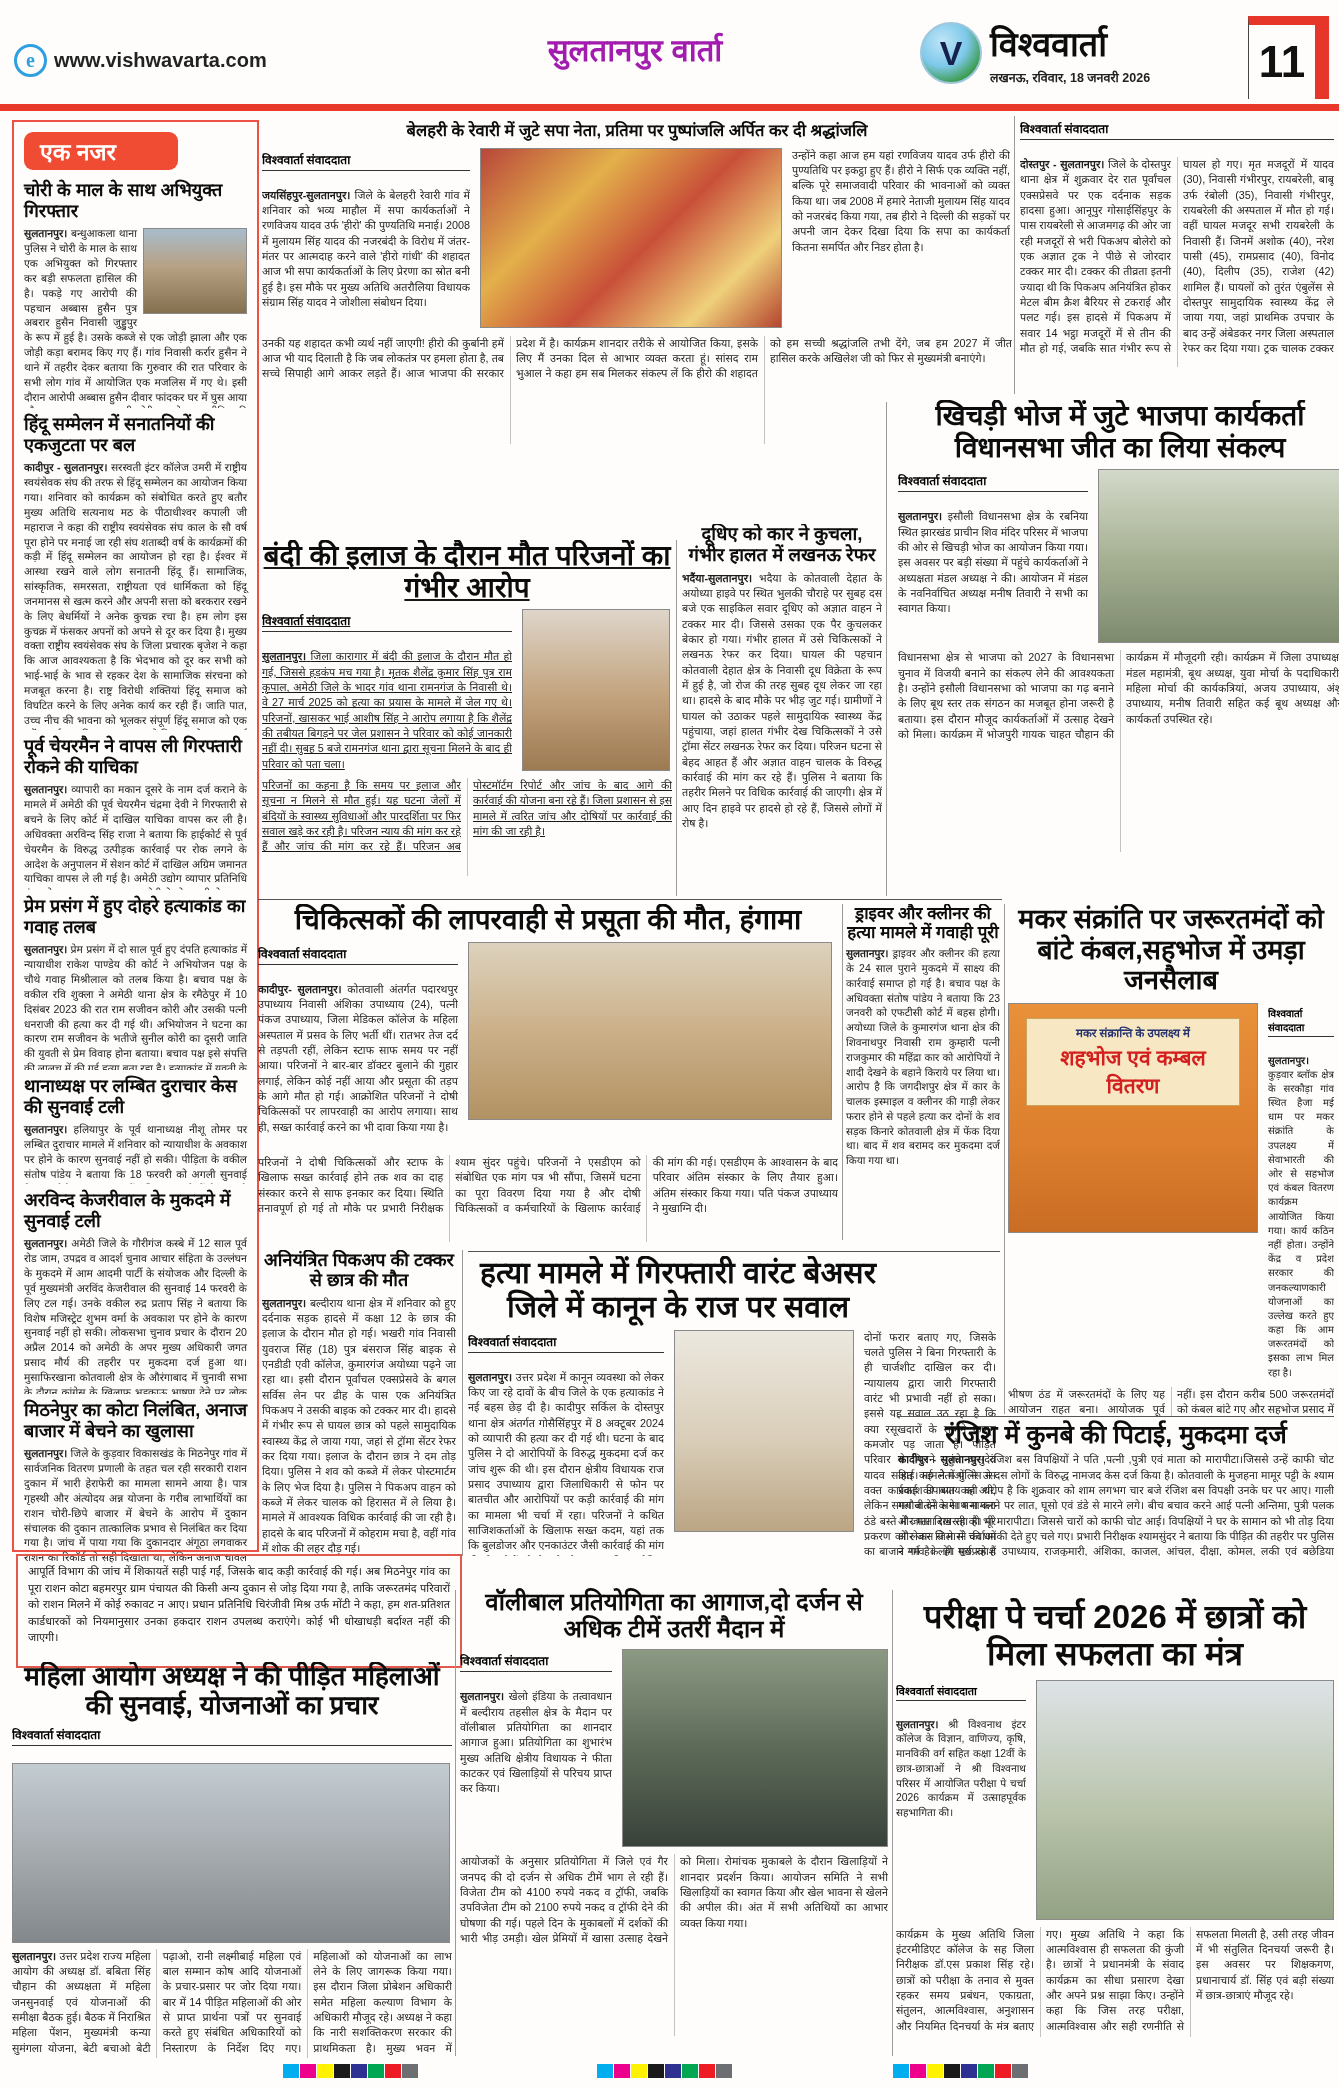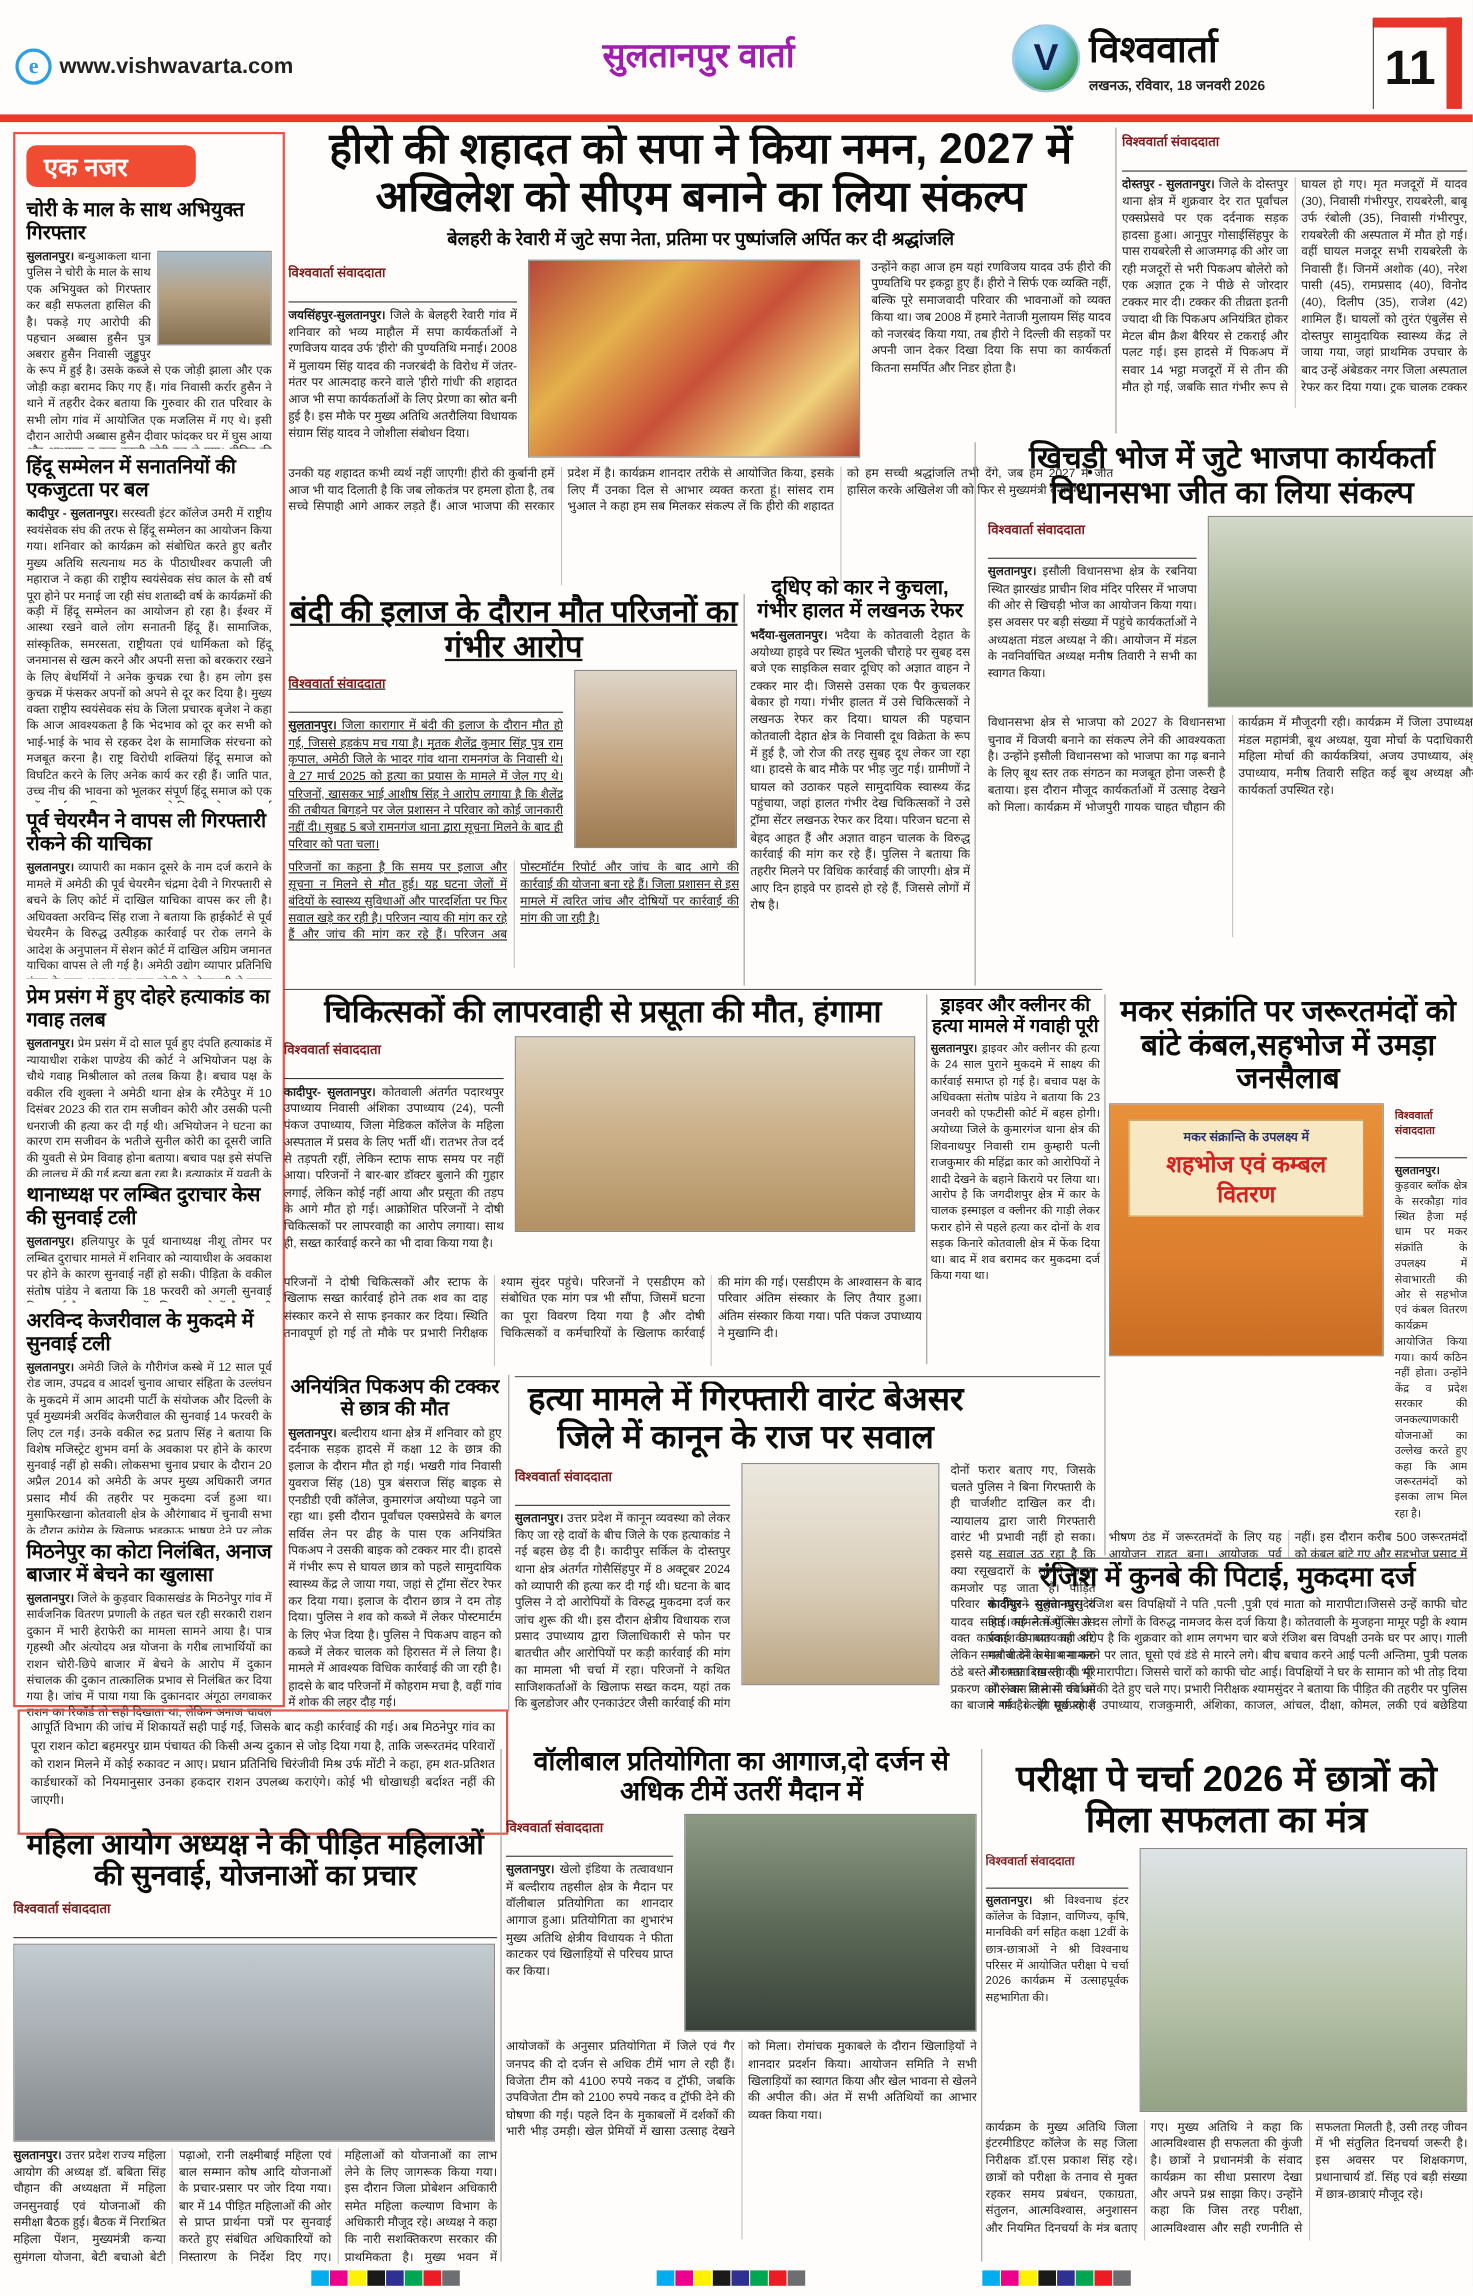--- a/index.html
+++ b/index.html
@@ -17,22 +17,22 @@
          border:2px solid #9fc7dd;display:flex;align-items:center;justify-content:center;
          color:#15224d;font-size:34px;font-weight:800;}
   .paper-name{font-size:34px;font-weight:800;color:#0c0c0c;letter-spacing:0;}
   .edition{font-size:12.5px;font-weight:700;color:#222;margin-top:3px;}
   .pageno{width:66px;height:74px;border-top:9px solid #e63529;border-right:14px solid #e63529;
           border-left:1.5px solid #444;display:flex;align-items:center;justify-content:center;
           font-size:44px;font-weight:700;color:#111;}
   .red-rule{background:#e8392b;}
   
   .hl{font-weight:700;color:#0c0c0c;text-align:center;line-height:1.13;}
-  .byline{font-weight:700;font-size:12px;color:#7f1d1d;border-bottom:1.5px solid #333;
-          padding-bottom:18px;margin:3px 0 5px;}
+  .byline{font-weight:700;font-size:12px;color:#000000;border-bottom:1.5px solid #333;
+          padding-bottom:2px;margin:3px 0 17px;}
   .bt{font-size:10.8px;line-height:1.42;text-align:justify;color:#1d1d1d;margin:0;}
   .bt .dl{font-weight:700;}
   .cols2{column-count:2;column-gap:12px;column-rule:1px solid #c2c2c2;}
   .cols3{column-count:3;column-gap:12px;column-rule:1px solid #c2c2c2;}
   .clip{overflow:hidden;}
   .photo{border:1px solid #8a8a8a;background-size:cover;flex:none;}
   .row{display:flex;gap:10px;}
   .vline{position:absolute;width:1px;background:#9a9a9a;}
   .hline{position:absolute;height:1px;background:#555;}
   
@@ -130,21 +130,20 @@
       <p class="ln-bt"><b class="dl">सुलतानपुर।</b>
         <span>जिले के कुड़वार विकासखंड के मिठनेपुर गांव में सार्वजनिक वितरण प्रणाली के तहत चल रही सरकारी राशन दुकान में भारी हेराफेरी का मामला सामने आया है। पात्र गृहस्थी और अंत्योदय अन्न योजना के गरीब लाभार्थियों का राशन चोरी-छिपे बाजार में बेचने के आरोप में दुकान संचालक की दुकान तात्कालिक प्रभाव से निलंबित कर दिया गया है। जांच में पाया गया कि दुकानदार अंगूठा लगवाकर राशन का रिकॉर्ड तो सही दिखाता था, लेकिन अनाज चावल आदि गरीबों तक पहुंचने के बजाए कुछ बाजारों में बेच दिया।</span></p>
     </div>
   </div>
 
   <div class="abs quota-box" style="left:16px;top:1554px;width:422px;height:96px;">
     <span>आपूर्ति विभाग की जांच में शिकायतें सही पाई गईं, जिसके बाद कड़ी कार्रवाई की गई। अब मिठनेपुर गांव का पूरा राशन कोटा बहमरपुर ग्राम पंचायत की किसी अन्य दुकान से जोड़ दिया गया है, ताकि जरूरतमंद परिवारों को राशन मिलने में कोई रुकावट न आए। प्रधान प्रतिनिधि चिरंजीवी मिश्र उर्फ मोंटी ने कहा, हम शत-प्रतिशत कार्डधारकों को नियमानुसार उनका हकदार राशन उपलब्ध कराएंगे। कोई भी धोखाधड़ी बर्दाश्त नहीं की जाएगी।</span>
   </div>
 
   <div class="abs clip" style="left:262px;top:114px;width:750px;height:422px;">
-    <div class="hl" style="font-size:39px;">हीरो की शहादत को सपा ने किया नमन, 2027 में अखिलेश को सीएम बनाने का लिया संकल्प</div>
     <div class="hl" style="font-size:16.5px;margin-top:7px;">बेलहरी के रेवारी में जुटे सपा नेता, प्रतिमा पर पुष्पांजलि अर्पित कर दी श्रद्धांजलि</div>
     <div class="row" style="margin-top:8px;">
       <div style="width:208px;" class="clip">
         <div class="byline">विश्ववार्ता संवाददाता</div>
         <p class="bt"><b class="dl">जयसिंहपुर-सुलतानपुर।</b>
           <span>जिले के बेलहरी रेवारी गांव में शनिवार को भव्य माहौल में सपा कार्यकर्ताओं ने रणविजय यादव उर्फ 'हीरो' की पुण्यतिथि मनाई। 2008 में मुलायम सिंह यादव की नजरबंदी के विरोध में जंतर-मंतर पर आत्मदाह करने वाले 'हीरो गांधी' की शहादत आज भी सपा कार्यकर्ताओं के लिए प्रेरणा का स्रोत बनी हुई है। इस मौके पर मुख्य अतिथि अतरौलिया विधायक संग्राम सिंह यादव ने जोशीला संबोधन दिया।</span></p>
       </div>
       <div class="photo ph-hero" style="width:300px;height:178px;"></div>
       <div style="width:218px;" class="clip">
         <p class="bt">उन्होंने कहा आज हम यहां रणविजय यादव उर्फ हीरो की पुण्यतिथि पर इकट्ठा हुए हैं। हीरो ने सिर्फ एक व्यक्ति नहीं, बल्कि पूरे समाजवादी परिवार की भावनाओं को व्यक्त किया था। जब 2008 में हमारे नेताजी मुलायम सिंह यादव को नजरबंद किया गया, तब हीरो ने दिल्ली की सड़कों पर अपनी जान देकर दिखा दिया कि सपा का कार्यकर्ता कितना समर्पित और निडर होता है।</p>

